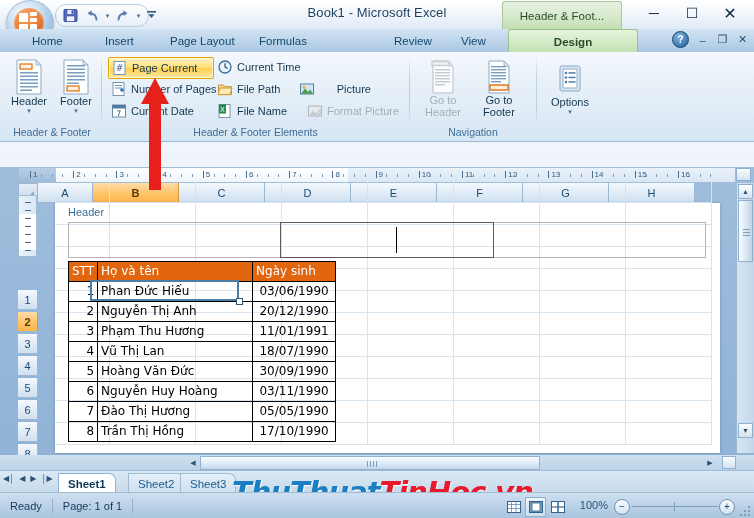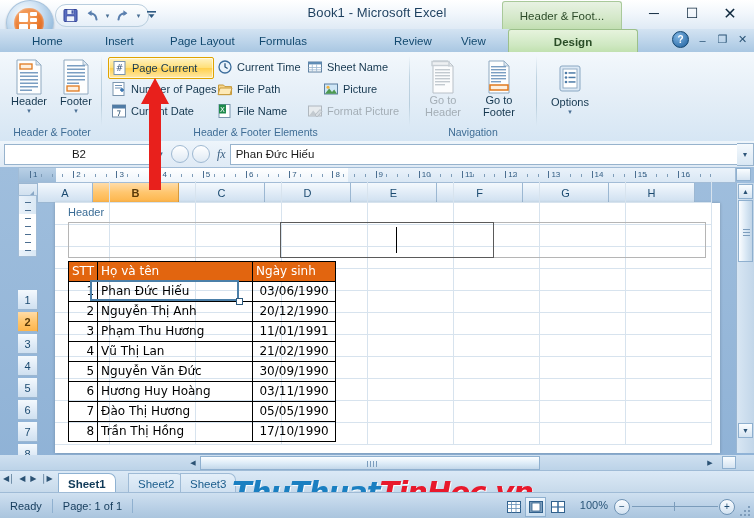--- a/index.html
+++ b/index.html
@@ -402,32 +402,22 @@
         <span class="si-ic">
           <svg width="16" height="16" viewBox="0 0 16 16">
             <rect x="2" y="1.5" width="11" height="13" fill="#fff" stroke="#7b95ae"></rect>
             <rect x="2" y="1.5" width="7" height="9" fill="#1f8a4c"></rect>
             <text x="5.5" y="8.6" font-size="7" text-anchor="middle" fill="#fff" font-family="DejaVu Sans">X</text>
           </svg>
         </span>
         <span>File Name</span>
       </div>
 
-      <div class="smallitem" style="left:200px;top:4px;width:100px;">
-        <span class="si-ic">
-          <svg width="16" height="16" viewBox="0 0 16 16">
-            <rect x="1.5" y="3" width="13" height="10" fill="#fff" stroke="#5c7f9f"></rect>
-            <rect x="1.5" y="3" width="13" height="2.4" fill="#5f8cb5"></rect>
-            <path d="M5.3 5.4 V13 M9.6 5.4 V13 M1.5 8.5 H14.5 M1.5 10.8 H14.5" stroke="#9ab6cf" stroke-width=".8"></path>
-          </svg>
-        </span>
-        <span>Sheet Name</span>
-      </div>
-
-      <div class="smallitem" style="left:216px;top:26px;width:72px;">
+
+      <div class="smallitem" style="left:192px;top:26px;width:72px;justify-content:space-between;">
         <span class="si-ic">
           <svg width="16" height="16" viewBox="0 0 16 16">
             <rect x="1.5" y="3" width="13" height="10" fill="#cfe6f6" stroke="#5c7f9f"></rect>
             <circle cx="5" cy="6.2" r="1.5" fill="#f2b33c"></circle>
             <path d="M2 12.8 L6.2 7.6 L9 11 L11.2 8.6 L14 12.8 Z" fill="#4e9a52"></path>
           </svg>
         </span>
         <span>Picture</span>
       </div>
 
@@ -505,31 +495,20 @@
             </g>
           </svg>
         </div>
         <div class="lb">Options</div>
         <div class="dd">▾</div>
       </div>
       <div class="group-label"></div>
     </div>
   </div>
 
-  <div class="fbar">
-    <div class="namebox">B2</div>
-    <div class="nb-arrow">▾</div>
-    <div class="fx-group">
-      <div class="rnd"></div>
-      <div class="rnd"></div>
-    </div>
-    <div class="fxlabel">fx</div>
-    <div class="finput">Phan Đức Hiếu</div>
-    <div class="fdrop">▾</div>
-  </div>
 
   <div class="sheet">
 
     <div class="hruler">
       <div class="marg" style="left:0px;width:37px;"></div>
       <div class="page" style="left:37px;width:292px;"></div>
       <div class="marg" style="left:0;width:0;"></div>
       <div id="hr-ticks">
           <div class="rtick" style="left: 11px;"></div>
           <div class="rnumlbl" style="left: 14px;">1</div>
@@ -779,30 +758,30 @@
               <td class="dt" style="width: 76px;">20/12/1990</td>
             </tr>
             <tr>
               <td class="num" style="width: 22px;">3</td>
               <td style="width: 148px;">Phạm Thu Hương</td>
               <td class="dt" style="width: 76px;">11/01/1991</td>
             </tr>
             <tr>
               <td class="num" style="width: 22px;">4</td>
               <td style="width: 148px;">Vũ Thị Lan</td>
-              <td class="dt" style="width: 76px;">21/02/1990</td>
+              <td class="dt" style="width: 76px;">18/07/1990</td>
             </tr>
             <tr>
               <td class="num" style="width: 22px;">5</td>
-              <td style="width: 148px;">Nguyễn Văn Đức</td>
+              <td style="width: 148px;">Hoàng Văn Đức</td>
               <td class="dt" style="width: 76px;">30/09/1990</td>
             </tr>
             <tr>
               <td class="num" style="width: 22px;">6</td>
-              <td style="width: 148px;">Hương Huy Hoàng</td>
+              <td style="width: 148px;">Nguyễn Huy Hoàng</td>
               <td class="dt" style="width: 76px;">03/11/1990</td>
             </tr>
             <tr>
               <td class="num" style="width: 22px;">7</td>
               <td style="width: 148px;">Đào Thị Hương</td>
               <td class="dt" style="width: 76px;">05/05/1990</td>
             </tr>
             <tr>
               <td class="num" style="width: 22px;">8</td>
               <td style="width: 148px;">Trần Thị Hồng</td>

